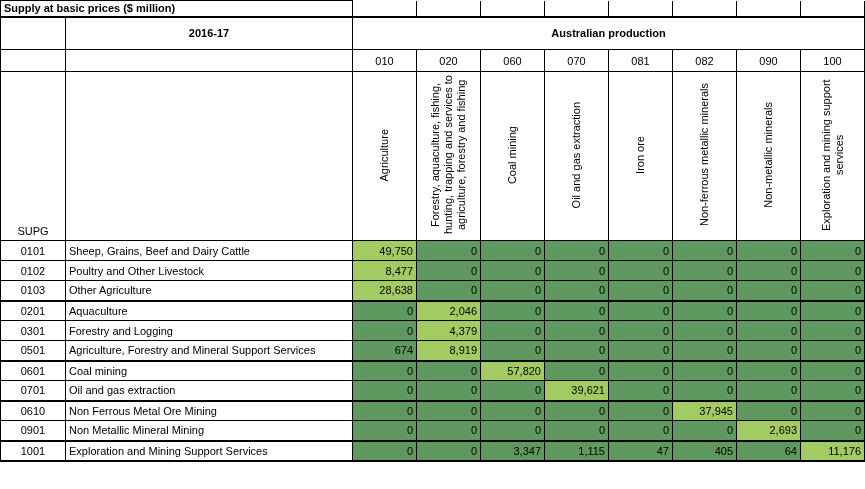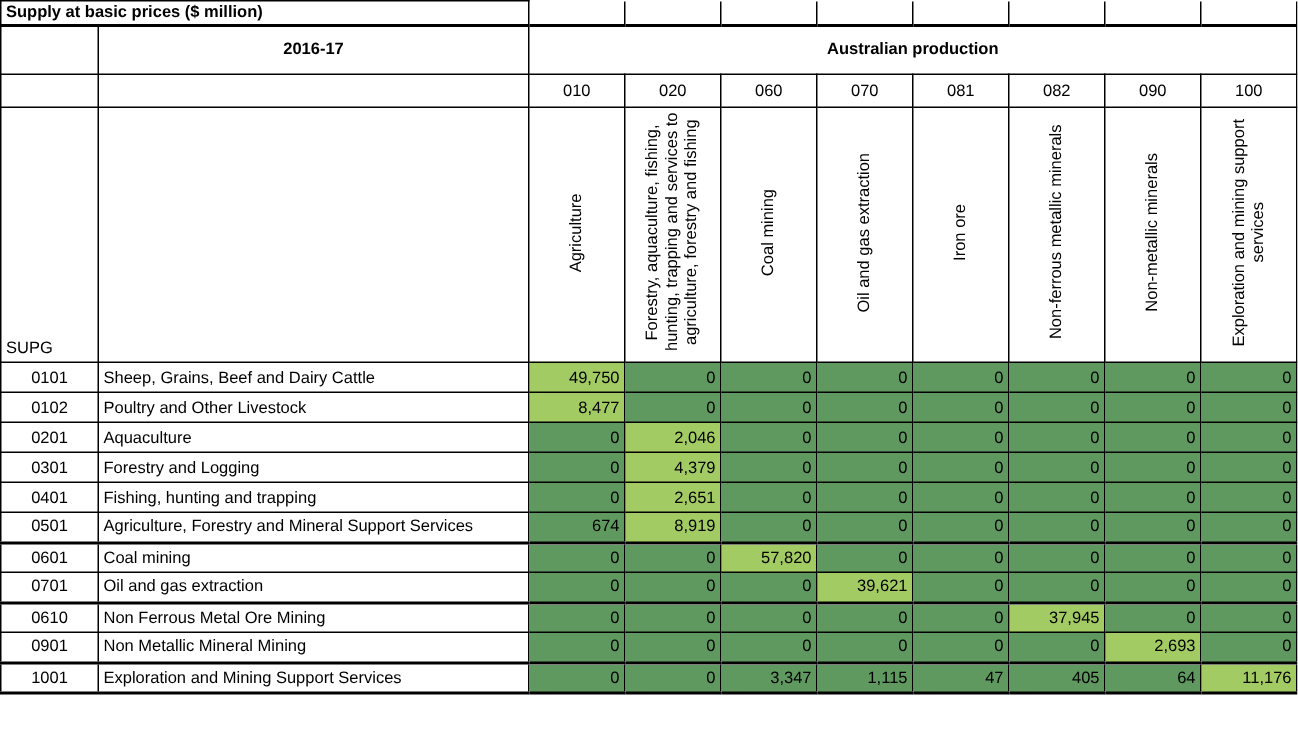--- a/index.html
+++ b/index.html
@@ -15,21 +15,21 @@
   tr.r-year{height:33px;}
   tr.r-year td{font-weight:bold;text-align:center;}
   
   tr.r-codes{height:22px;}
   tr.r-codes td{text-align:center;margin-left:20px;}
   
   tr.r-headers{height:168px;}
   td.vh{text-align:center;vertical-align:middle;padding:2px 1px;white-space:normal;}
   .vert{writing-mode:vertical-rl;transform:rotate(180deg);display:inline-block;
         line-height:13px;text-align:center;max-height:162px;}
-  td.supg{vertical-align:bottom;padding-bottom:3px;}
+  td.supg{vertical-align:bottom;text-align:center;padding-bottom:3px;}
   
   tr.r-data{height:20px;}
   td.rcode{text-align:center;}
   td.rlabel{text-align:left;}
   td.num{text-align:right;background:var(--cell-dark);}
   td.num.hl{background:var(--cell-light);}
   tr.group-end td{border-bottom-width:2px;}
   tr.r-last td{border-bottom-width:2px;}
 </style>
 </head>
@@ -106,49 +106,49 @@
         <td class="rlabel">Poultry and Other Livestock</td>
         <td class="num hl">8,477</td>
         <td class="num">0</td>
         <td class="num">0</td>
         <td class="num">0</td>
         <td class="num">0</td>
         <td class="num">0</td>
         <td class="num">0</td>
         <td class="num">0</td>
       </tr>
+      <tr class="r-data group-end">
+        <td class="rcode">0103</td>
+        <td class="rlabel">Other Agriculture</td>
+        <td class="num hl">28,638</td>
+        <td class="num">0</td>
+        <td class="num">0</td>
+        <td class="num">0</td>
+        <td class="num">0</td>
+        <td class="num">0</td>
+        <td class="num">0</td>
+        <td class="num">0</td>
+      </tr>
       <tr class="r-data">
         <td class="rcode">0201</td>
         <td class="rlabel">Aquaculture</td>
         <td class="num">0</td>
         <td class="num hl">2,046</td>
         <td class="num">0</td>
         <td class="num">0</td>
         <td class="num">0</td>
         <td class="num">0</td>
         <td class="num">0</td>
         <td class="num">0</td>
       </tr>
       <tr class="r-data">
         <td class="rcode">0301</td>
         <td class="rlabel">Forestry and Logging</td>
         <td class="num">0</td>
         <td class="num hl">4,379</td>
-        <td class="num">0</td>
-        <td class="num">0</td>
-        <td class="num">0</td>
-        <td class="num">0</td>
-        <td class="num">0</td>
-        <td class="num">0</td>
-      </tr>
-      <tr class="r-data">
-        <td class="rcode">0401</td>
-        <td class="rlabel">Fishing, hunting and trapping</td>
-        <td class="num">0</td>
-        <td class="num hl">2,651</td>
         <td class="num">0</td>
         <td class="num">0</td>
         <td class="num">0</td>
         <td class="num">0</td>
         <td class="num">0</td>
         <td class="num">0</td>
       </tr>
       <tr class="r-data group-end">
         <td class="rcode">0501</td>
         <td class="rlabel">Agriculture, Forestry and Mineral Support Services</td>

